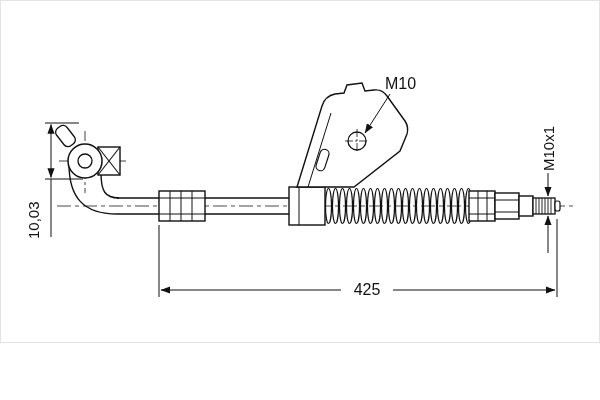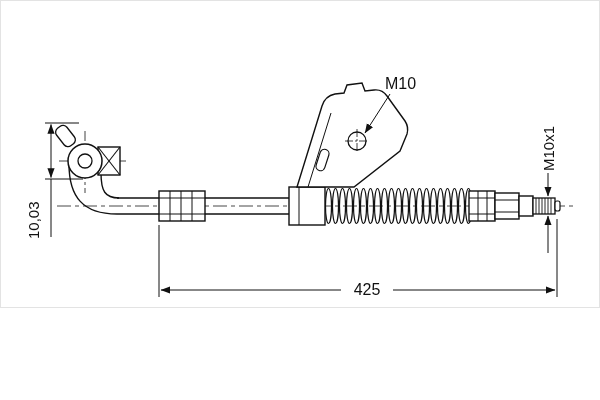--- a/index.html
+++ b/index.html
@@ -1,17 +1,17 @@
 <!DOCTYPE html>
 <html><head>
 <meta charset="utf-8">
 <style>
   html,body{margin:0;padding:0;background:#fff;}
   .stage{
-    position:relative;width:600px;height:308px;background:#ffffff;
+    position:relative;width:600px;height:343px;background:#ffffff;
     border:1px solid #e3e3e3;box-sizing:border-box;overflow:hidden;
     font-family:"Liberation Sans",sans-serif;
   }
   svg text{
     font-family:"Liberation Sans",sans-serif;
     fill:#111;
   }
   .dim-text{font-size:15px;}
   .dim-text-lg{font-size:16px;}
 </style>

